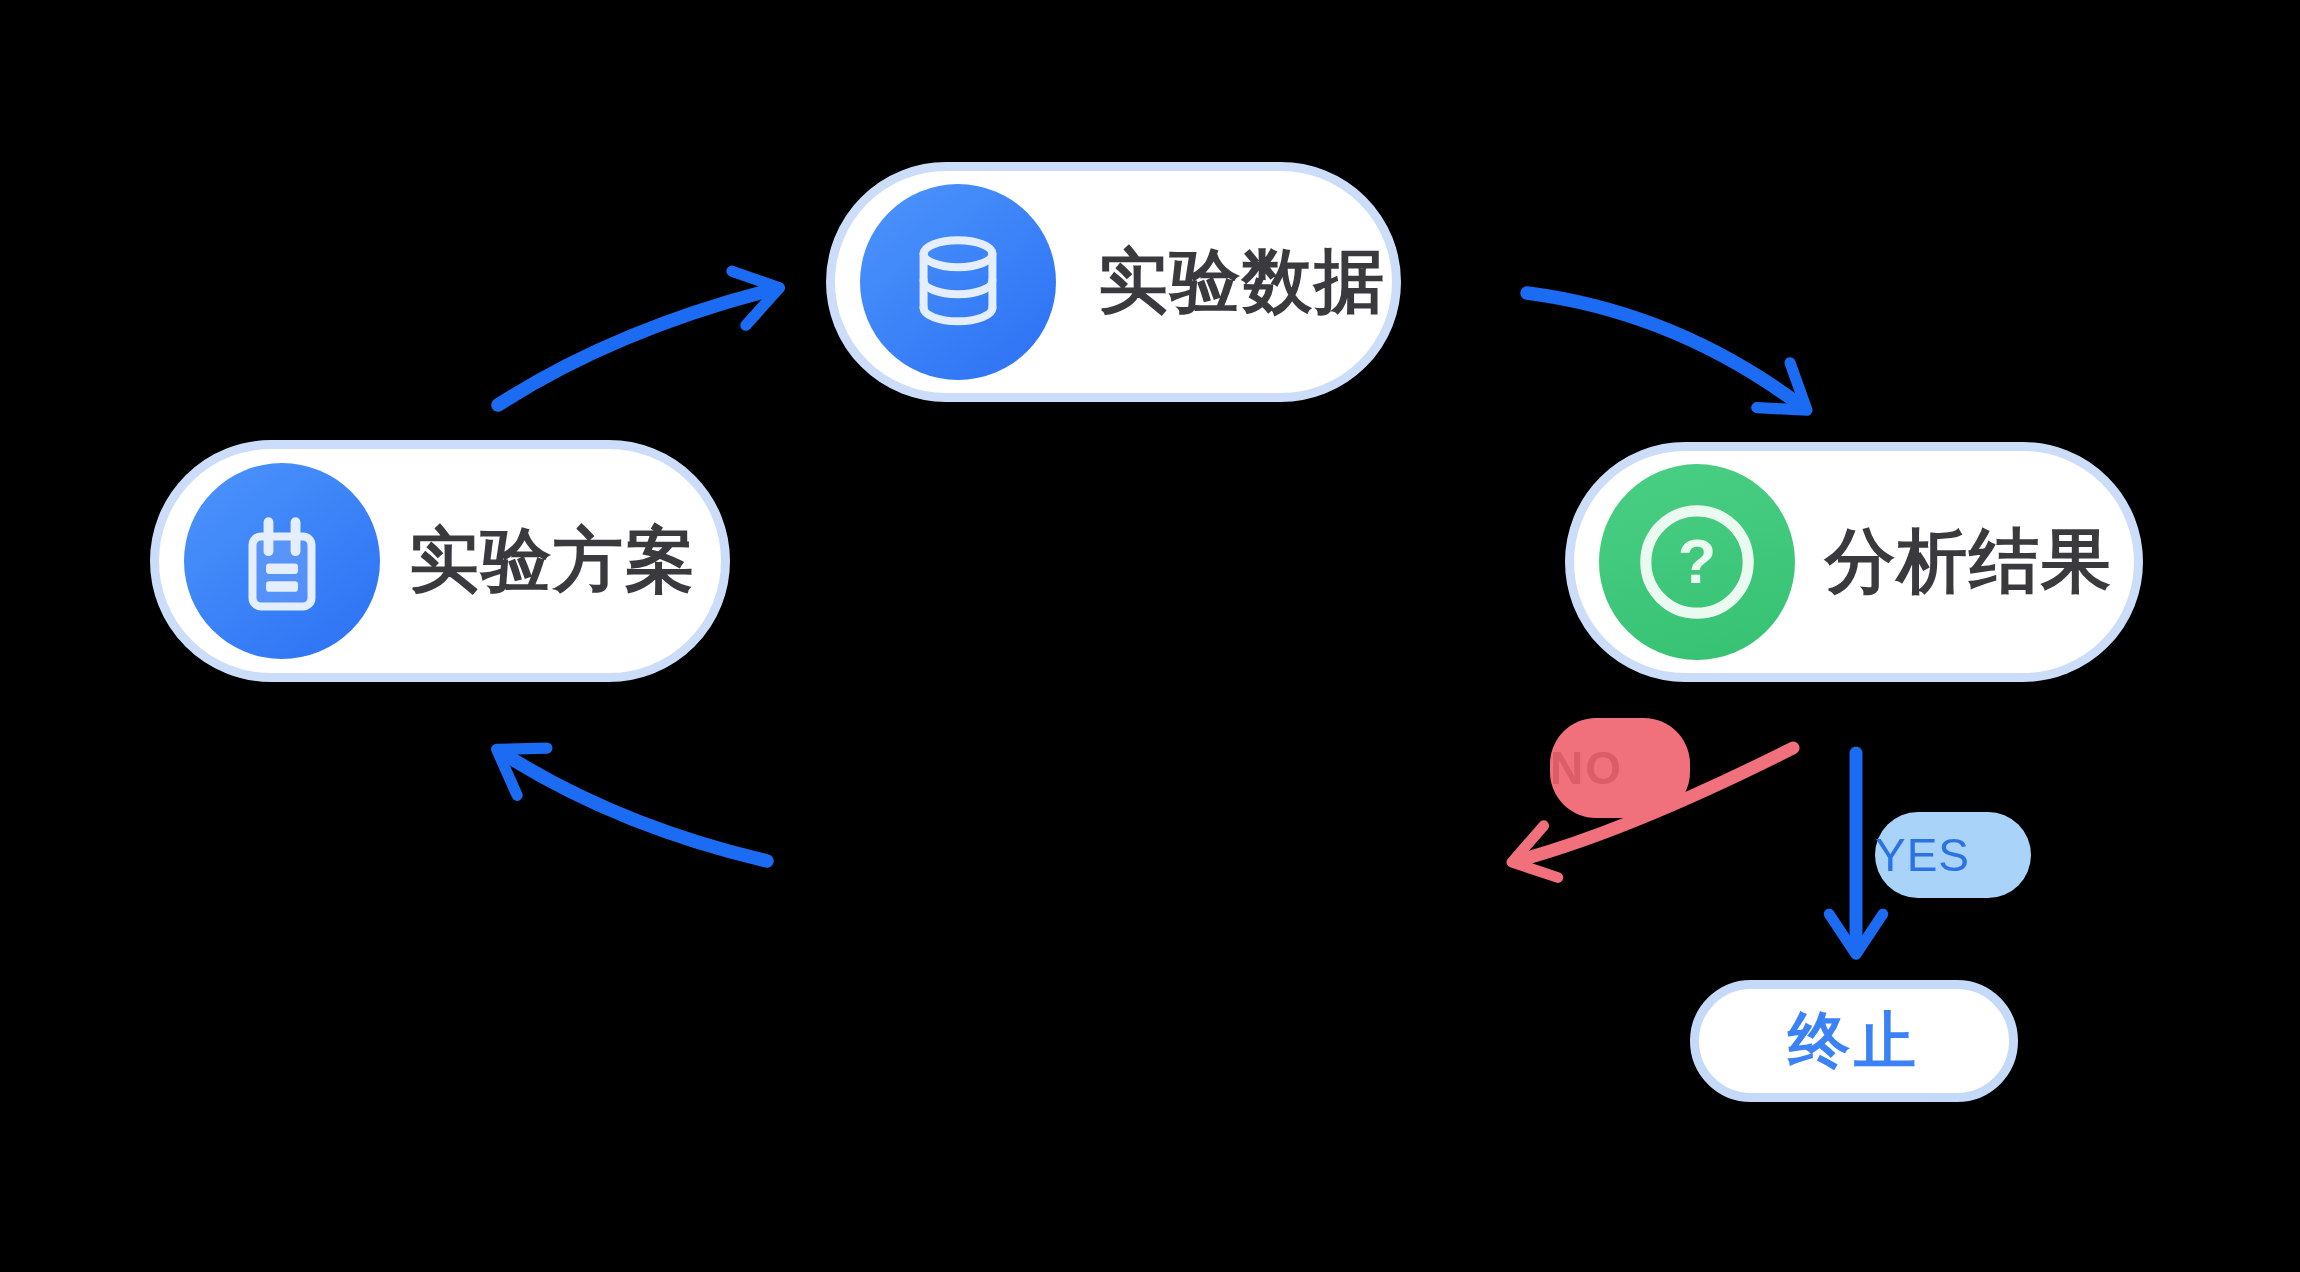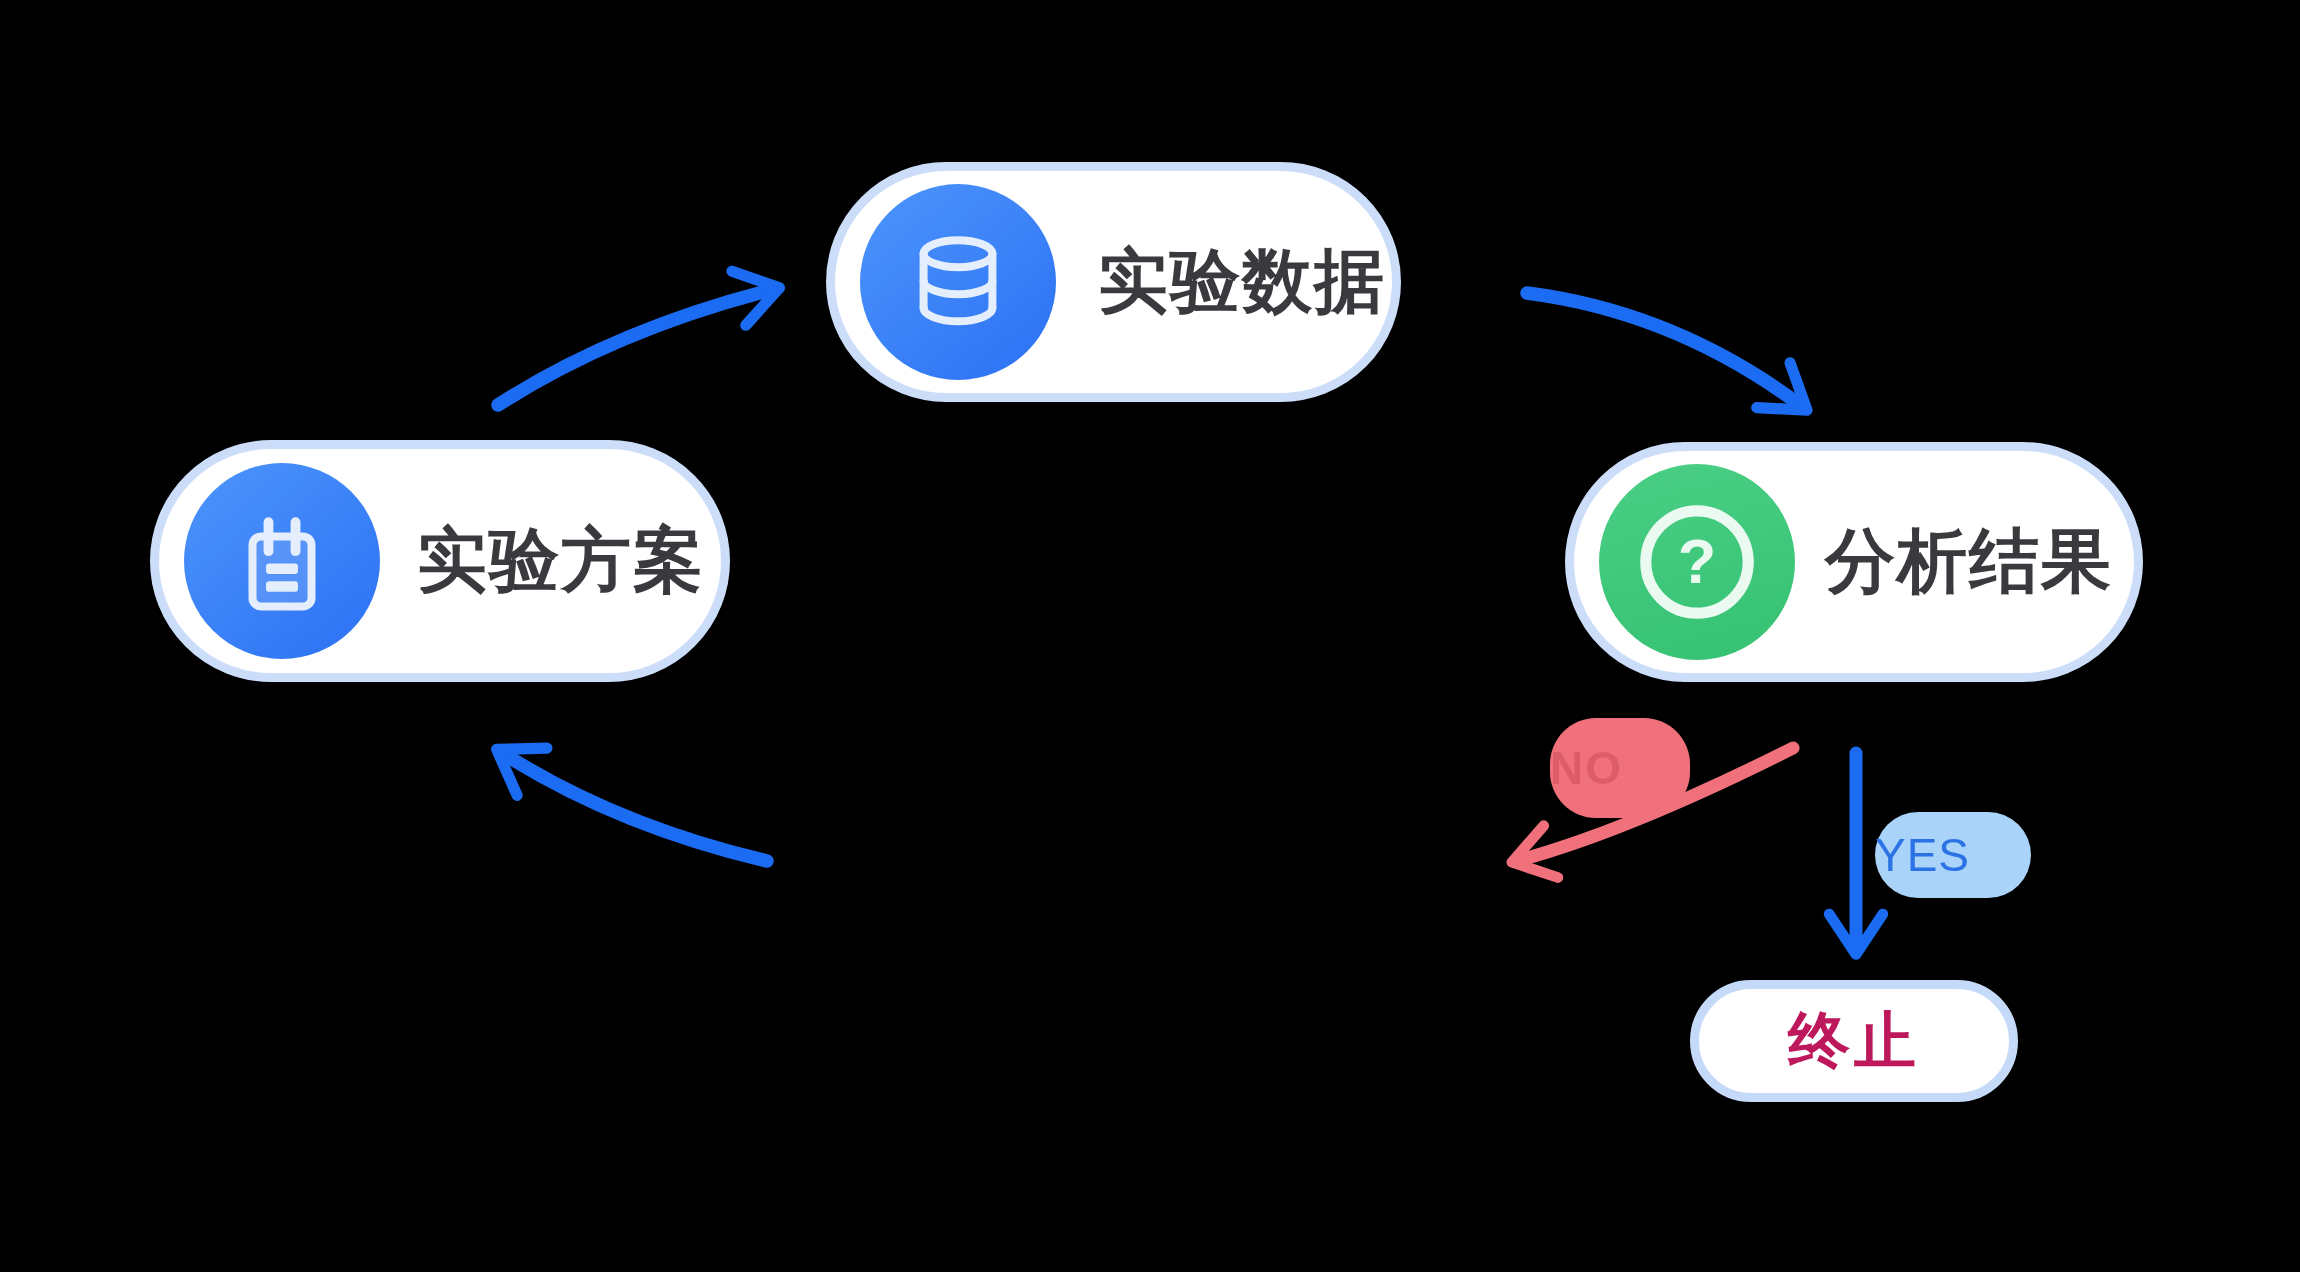--- a/index.html
+++ b/index.html
@@ -17,25 +17,25 @@
     display:flex;align-items:center;justify-content:center;
   }
   .c196{width:196px;height:196px;}
   .circle.blue{background:linear-gradient(140deg,#4D95FC 0%,#2B70F4 100%);}
   .circle.green{background:linear-gradient(165deg,#4ACF85 0%,#35C172 100%);}
   .label{font-size:70px;font-weight:600;color:#3A3A3E;letter-spacing:2px;white-space:nowrap;line-height:1.05;}
   .sub{font-size:45px;font-weight:400;color:#ABABAB;letter-spacing:1px;margin-top:12px;white-space:nowrap;}
   .texts{display:flex;flex-direction:row;align-items:flex-start;}
 
   #node-experiment-data{left:826px;top:162px;width:575px;height:240px;border-radius:120px;padding-left:25px;gap:42px;}
-  #node-experiment-plan{left:150px;top:440px;width:580px;height:242px;border-radius:121px;padding-left:25px;gap:37px;}
+  #node-experiment-plan{left:150px;top:440px;width:580px;height:242px;border-radius:121px;padding-left:25px;gap:29px;}
   #node-analysis-result{left:1565px;top:442px;width:578px;height:240px;border-radius:120px;padding-left:25px;gap:30px;}
   #node-plan-solve{left:858px;top:723px;width:575px;height:242px;border-radius:121px;padding-left:25px;gap:42px;}
   #node-terminate{left:1690px;top:980px;width:328px;height:122px;border-radius:61px;justify-content:center;border-color:#C5DAF8;}
-  .t-label{font-size:62px;font-weight:600;color:#be185d;letter-spacing:4px;}
+  .t-label{font-size:62px;font-weight:600;color:#3b82f6;letter-spacing:4px;}
 
   .badge{
     position:absolute;display:flex;align-items:center;justify-content:flex-start;
     white-space:nowrap;
   }
   #badge-no{
     left:1550px;top:718px;width:140px;height:100px;border-radius:46px;
     background:#F0717B;color:#DC5D69;font-size:46px;font-weight:600;letter-spacing:2px;
   }
   #badge-yes{

